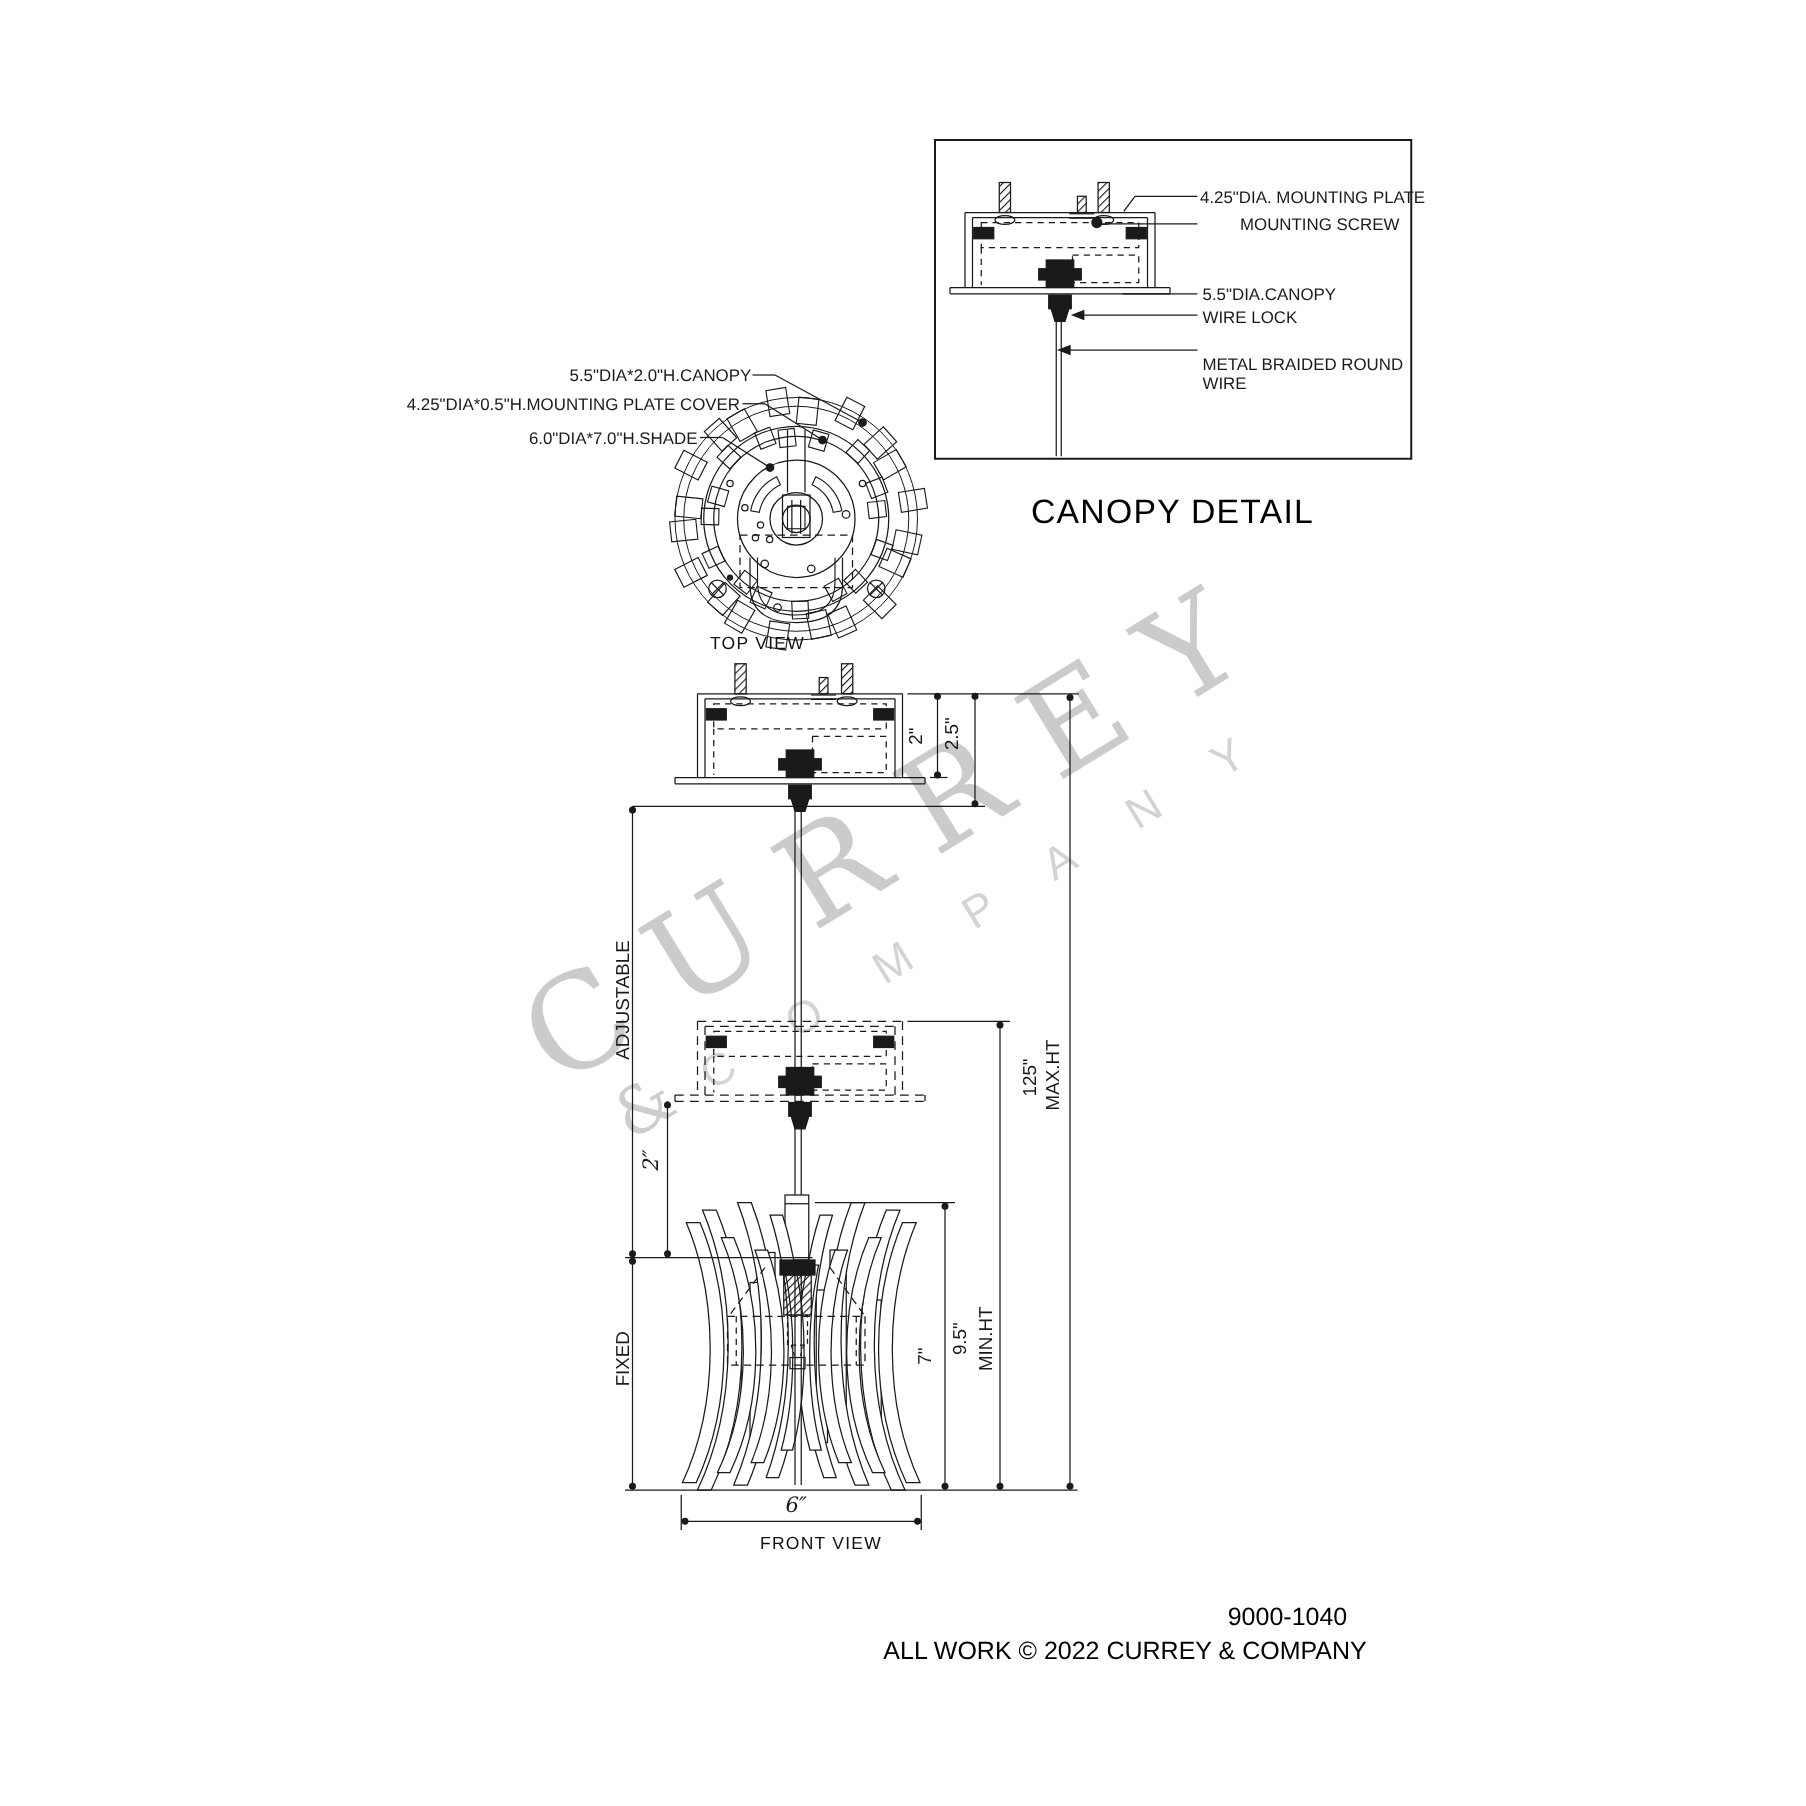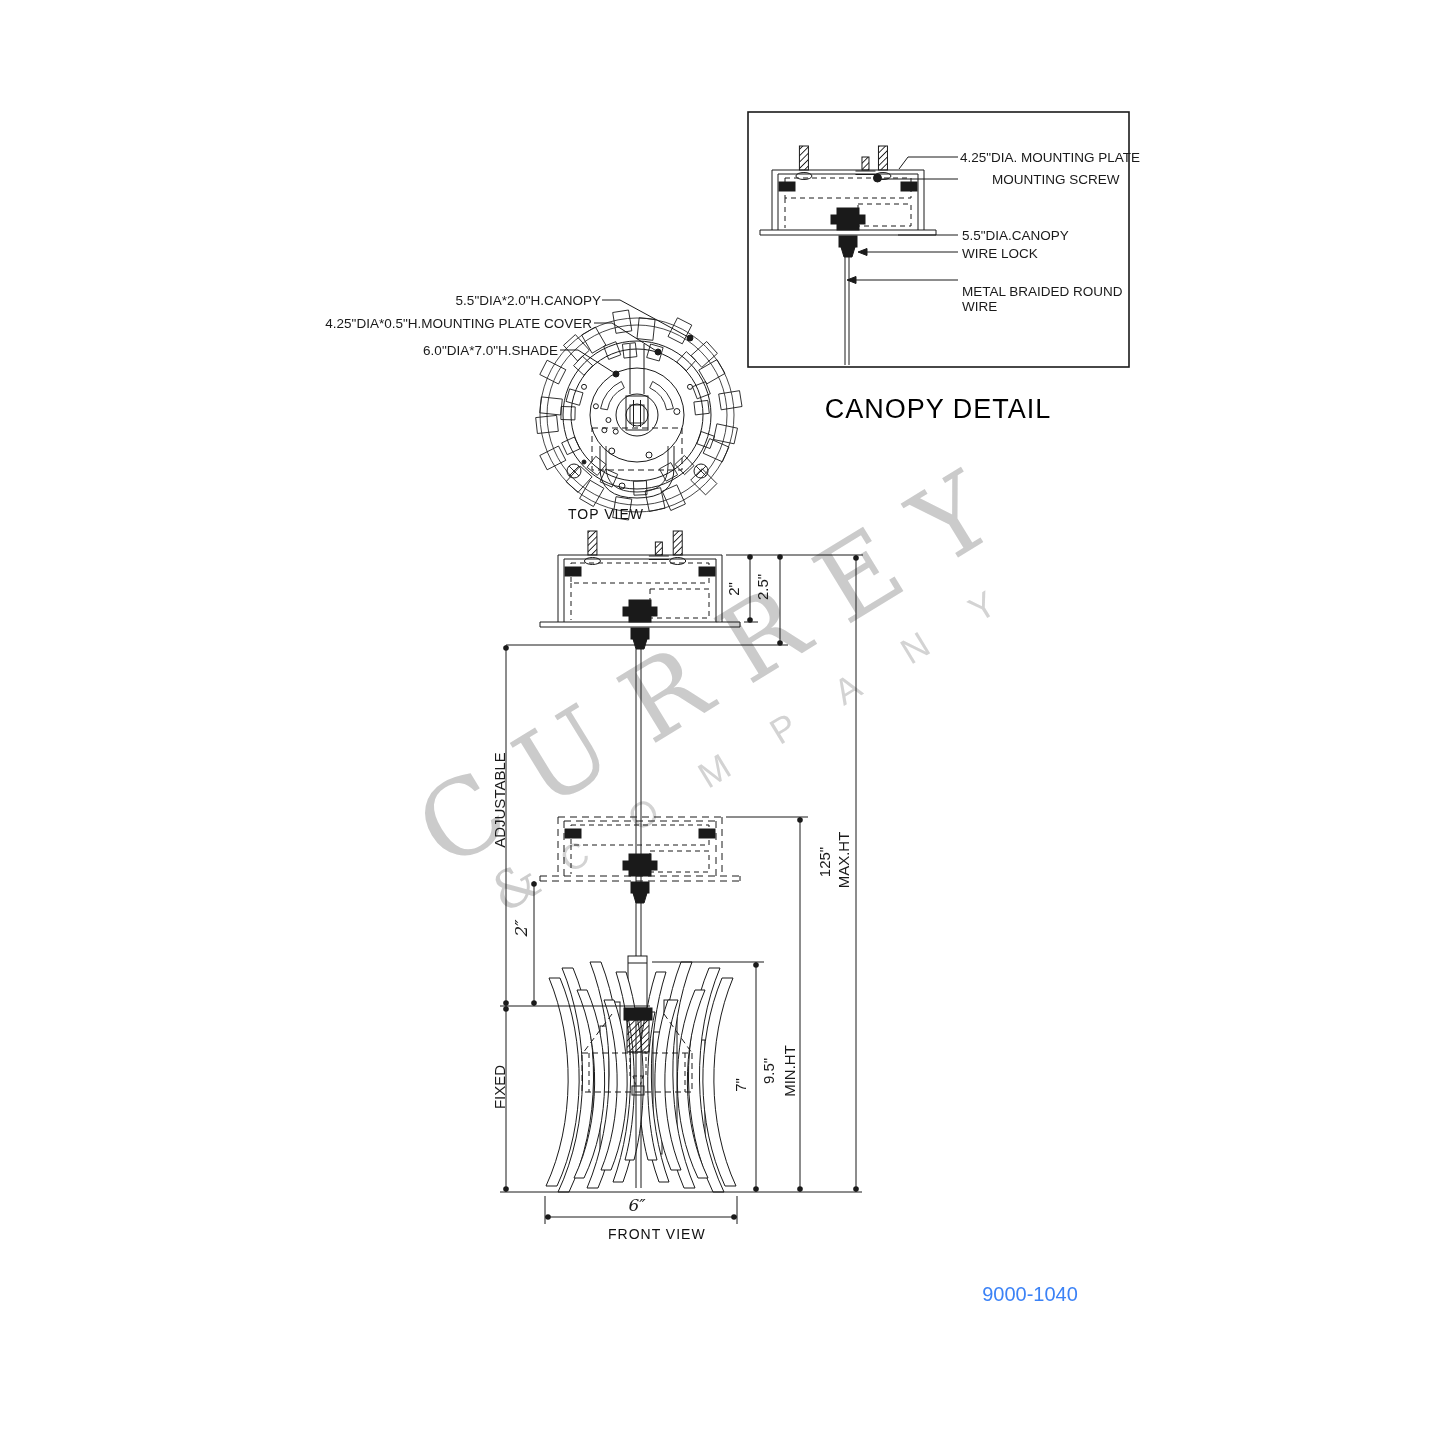--- a/index.html
+++ b/index.html
@@ -13,21 +13,21 @@
   .rot{position:absolute;font-size:15px;white-space:nowrap;transform:translate(-50%,-50%) rotate(-90deg);}
   .ctr{transform:translate(-50%,-50%);}
   .dimser{font-family:"DejaVu Serif",serif;font-style:italic;font-size:17px;}
   .wm1{position:absolute;font-family:"DejaVu Serif",serif;font-size:104px;line-height:104px;
        letter-spacing:36px;color:#c2c2c2;transform-origin:left center;transform:rotate(-31.5deg);
        white-space:nowrap;opacity:.85;}
   .wm2{position:absolute;font-size:36px;line-height:40px;letter-spacing:54px;color:#cfcfcf;
        transform-origin:left center;transform:rotate(-31.5deg);white-space:nowrap;opacity:.9;}
   .wm2 .amp{font-family:"DejaVu Serif",serif;font-size:52px;letter-spacing:30px;color:#c8c8c8;}
   svg{position:absolute;left:0;top:0;}
-  .foot{position:absolute;font-size:20px;color:#3b82f6;text-align:center;}
+  .foot{position:absolute;font-size:20px;color:#000000;text-align:center;}
 </style>
 </head>
 <body>
 
 <div id="canvas">
 
   <div class="wm1" style="left:428px;top:788px;">CURREY</div>
   <div class="wm2" style="left:497px;top:878px;"><span class="amp">&amp;</span><span>COMPANY</span></div>
 
   <svg id="art" width="1445" height="1445" viewBox="0 0 1445 1445">
@@ -300,13 +300,14 @@
   <div class="rot" style="left:768px;top:1071px;">9.5"</div>
   <div class="rot" style="left:789px;top:1071px;">MIN.HT</div>
   <div class="rot" style="left:740px;top:1085px;">7"</div>
   <div class="rot" style="left:499px;top:800px;">ADJUSTABLE</div>
   <div class="rot" style="left:499px;top:1087px;">FIXED</div>
   <div class="rot dimser" style="left:521px;top:928px;">2″</div>
   <div class="lbl dimser ctr" style="left:637px;top:1205px;position:absolute;">6″</div>
   <div class="title" style="left:572px;top:1226px;margin-left:36px;">FRONT VIEW</div>
 
   <div class="foot" style="left:930px;top:1283px;width:200px;">9000-1040</div>
+  <div class="foot" style="left:640px;top:1310px;width:520px;">ALL WORK © 2022 CURREY &amp; COMPANY</div>
 </div>
 
 </body></html>

